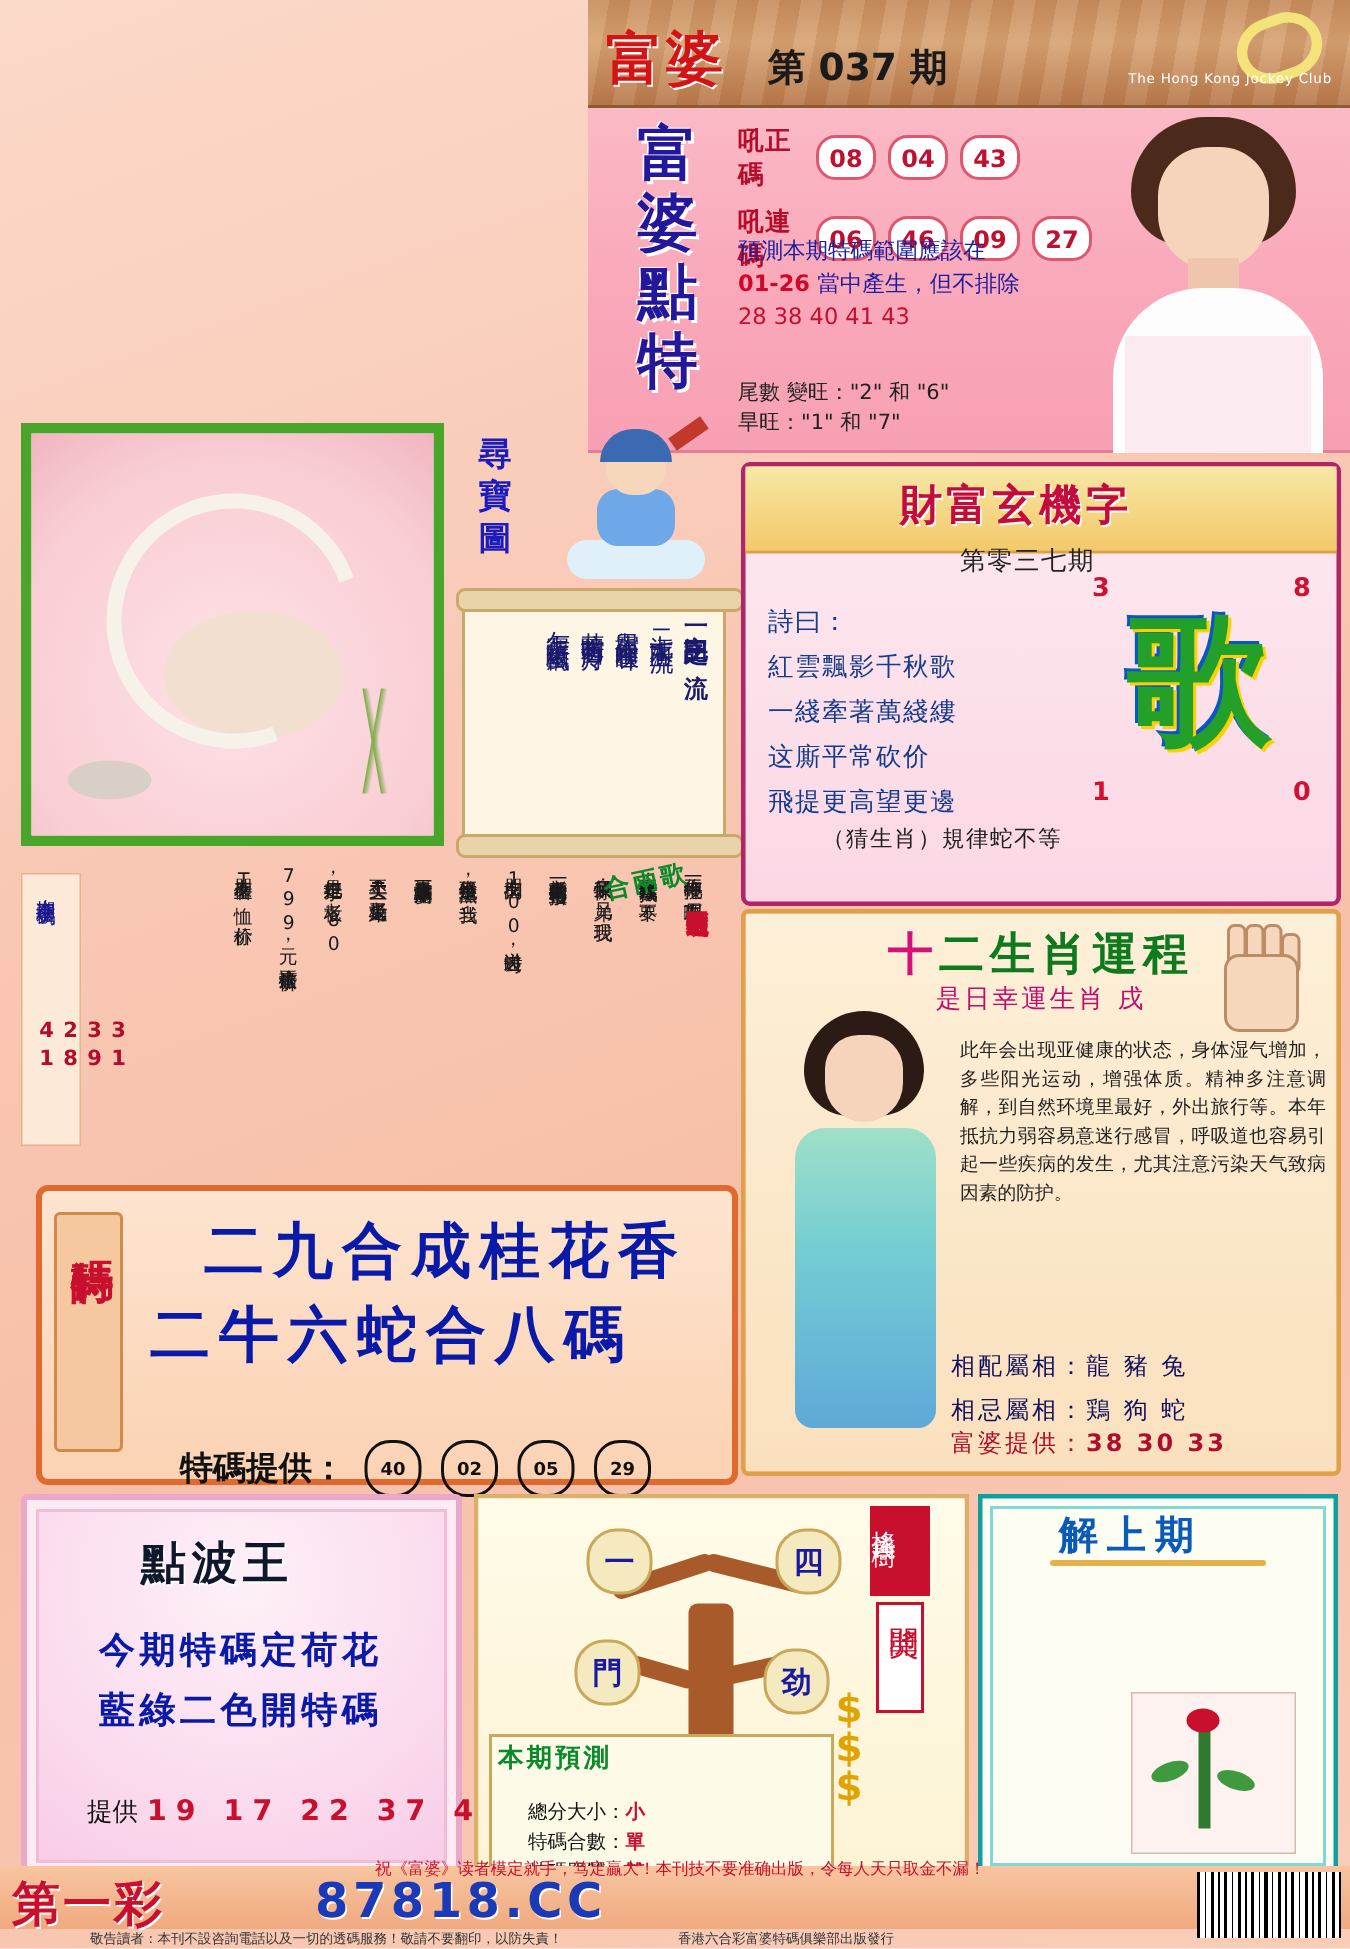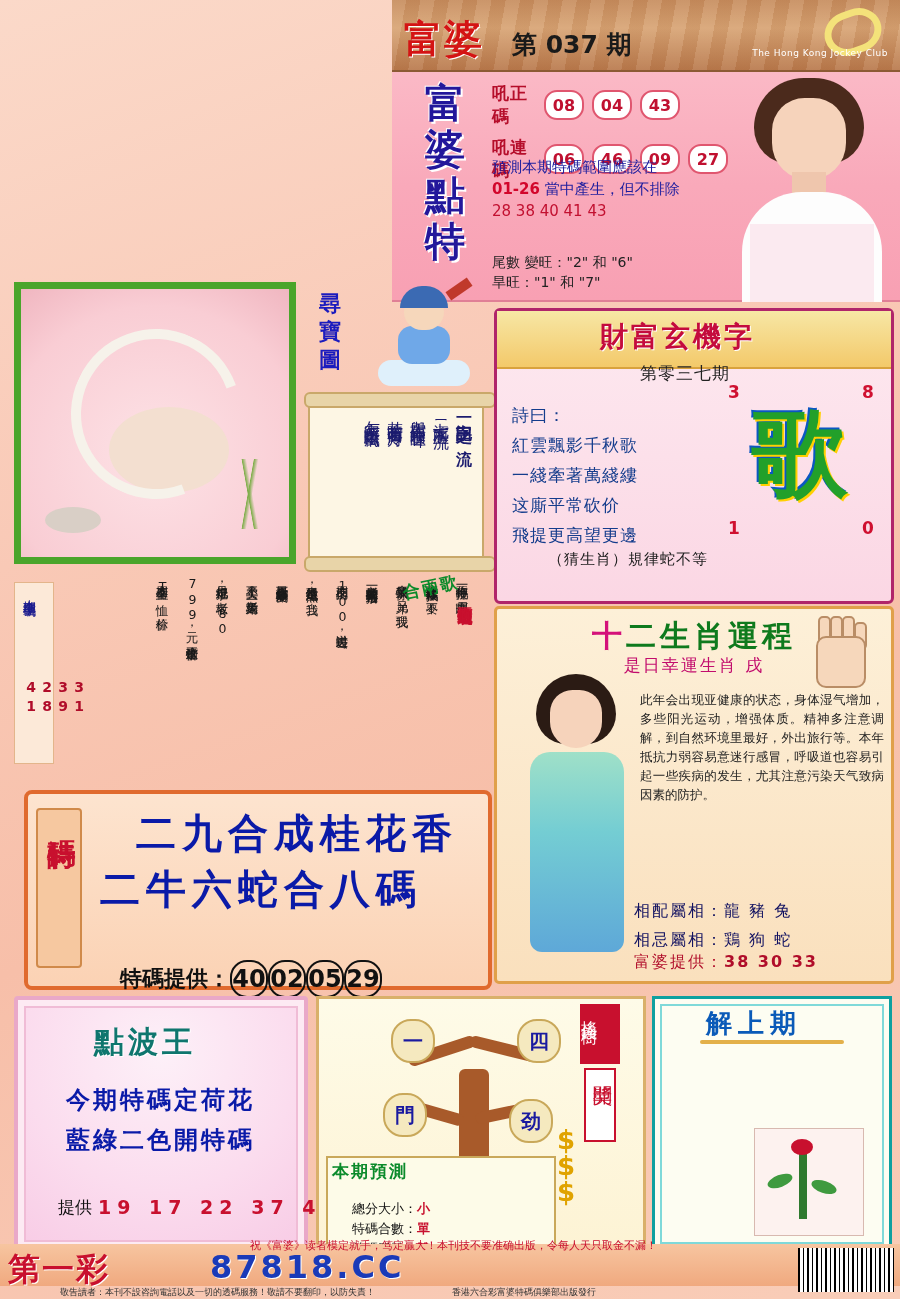--- a/index.html
+++ b/index.html
@@ -137,27 +137,27 @@
   
   #temashi{left:24px;top:790px;width:468px;height:200px;
      background:linear-gradient(180deg,#fde4cf 0%,#fbd2b4 100%);border:4px solid #e06a2e;border-radius:8px;}
   #tm-label{left:36px;top:808px;width:46px;height:160px;background:#f6c8a0;border:2px solid #d08a4a;border-radius:4px;}
   #tm-label .ch{display:block;writing-mode:vertical-rl;text-orientation:upright;color:#c8102e;font-size:28px;font-weight:bold;
      line-height:46px;text-align:center;margin-top:8px;}
   #tm-l1{left:100px;top:806px;color:#0a1aa8;font-size:40px;font-weight:bold;letter-spacing:6px;margin-left:36px;}
   #tm-l2{left:100px;top:862px;color:#0a1aa8;font-size:40px;font-weight:bold;letter-spacing:6px;}
   #tm-provide{left:120px;top:960px;display:flex;align-items:center;color:#111;font-size:22px;font-weight:bold;}
   #tm-provide .tball{width:34px;height:34px;border-radius:17px;border:2px solid #111;display:flex;align-items:center;
-     justify-content:center;font-size:24px;margin-left:0;background:transparent;}
+     justify-content:center;font-size:12px;margin-left:13px;background:transparent;}
 
   
   #dianbo{left:14px;top:996px;width:294px;height:256px;background:#fdeaf3;border:4px solid #e9a8c8;border-radius:4px;}
   #dianbo .inner{position:absolute;inset:6px;border:2px solid #f0bcd6;background:
       radial-gradient(circle at 50% 20%,#fdf0f8 0%,#fbdcee 60%,#f8cde6 100%);}
-  #db-title{left:94px;top:1022px;color:#0f766e;font-size:30px;font-weight:bold;letter-spacing:4px;text-shadow:1px 1px 0 #fff;}
+  #db-title{left:94px;top:1022px;color:#0f172a;font-size:30px;font-weight:bold;letter-spacing:4px;text-shadow:1px 1px 0 #fff;}
   #db-l1{left:66px;top:1084px;color:#0a1aa8;font-size:24px;font-weight:bold;letter-spacing:3px;}
   #db-l2{left:66px;top:1124px;color:#0a1aa8;font-size:24px;font-weight:bold;letter-spacing:3px;}
   #db-provide{left:58px;top:1196px;color:#111;font-size:17px;}
   #db-nums{left:98px;top:1196px;color:#c8102e;font-size:19px;font-weight:bold;letter-spacing:6px;}
 
   
   #treebox{left:316px;top:996px;width:330px;height:256px;background:#fdf7e2;border:3px solid #d9b06a;}
   #treebox .sky{position:absolute;inset:0;background:linear-gradient(180deg,#fefbe8 0%,#fdf3d4 100%);}
   #treebox .trunk{position:absolute;left:140px;top:70px;width:30px;height:130px;background:#a85a2a;border-radius:6px;}
   #treebox .root{position:absolute;left:106px;top:186px;width:100px;height:40px;background:#8f4a22;border-radius:50px/20px;}

